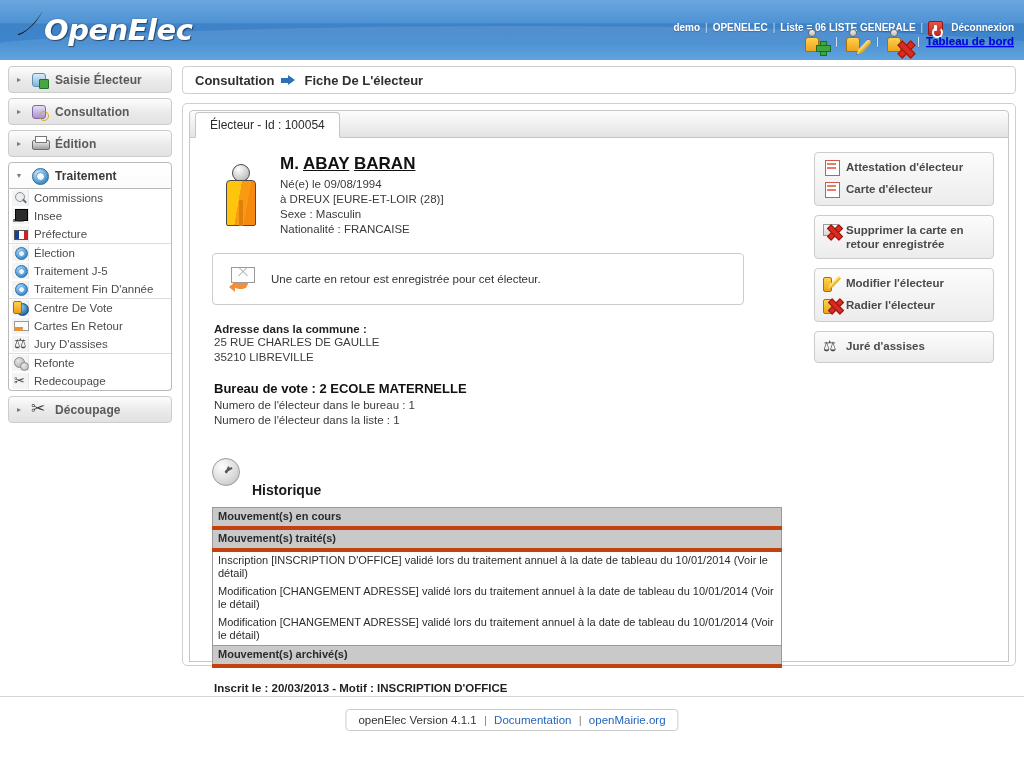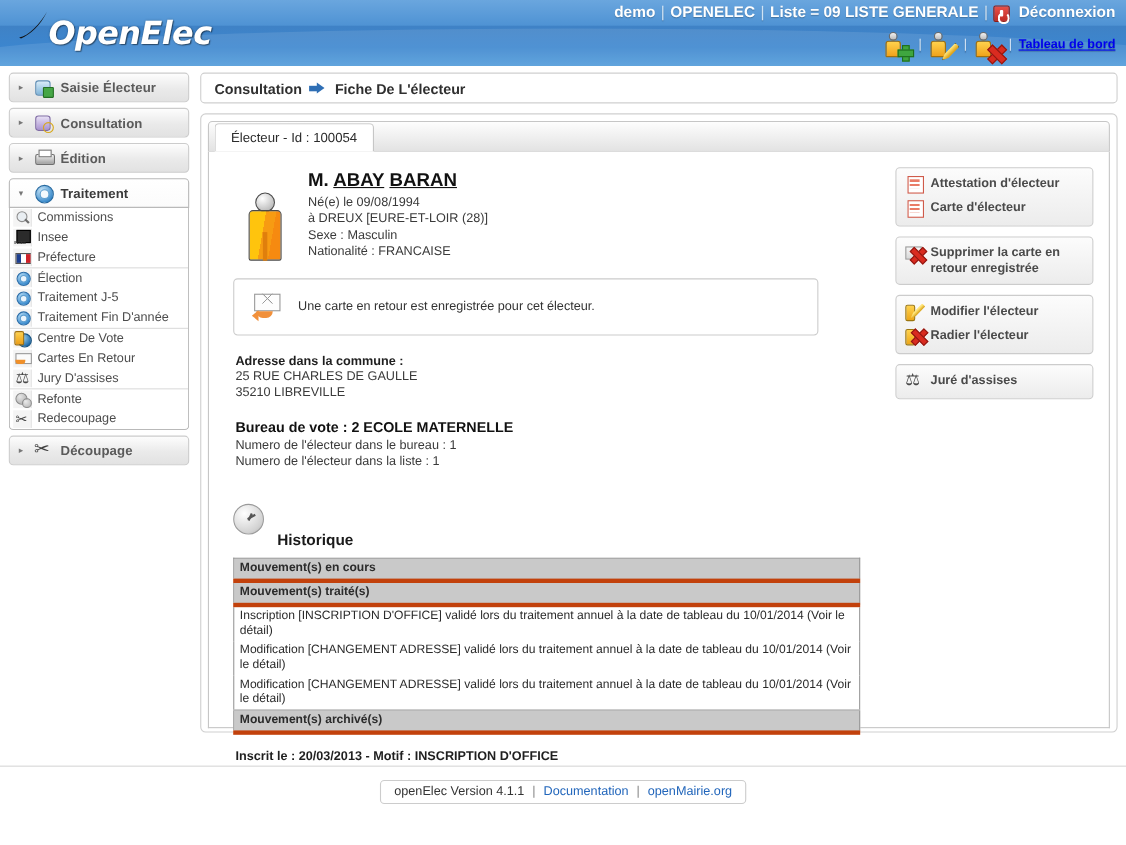--- a/index.html
+++ b/index.html
@@ -37,23 +37,23 @@
     position: relative; top: -6px;
   }
   #logo-text {
     font-family: "DejaVu Sans", sans-serif;
     font-size: 29px; font-weight: bold; font-style: italic;
     color: #ffffff;
     letter-spacing: -0.5px;
     text-shadow: 1px 1px 1px rgba(0,0,0,0.45), 0 0 2px rgba(0,0,0,0.3);
   }
   #topbar-links {
-    position: absolute; right: 10px; top: 2px;
-    color: #ffffff; font-size: 14px; font-weight: bold;
-    display: flex; align-items: flex-start; gap: 5px;
+    position: absolute; right: 10px; top: 18px;
+    color: #ffffff; font-size: 10px; font-weight: bold;
+    display: flex; align-items: flex-end; gap: 5px;
     text-shadow: 0 1px 1px rgba(0,0,0,0.25);
   }
   #topbar-links .sep { color: #cfe3f5; font-weight: normal; }
   #topbar-links a { color: #ffffff; text-decoration: none; }
   .power-icon {
     display: inline-block; width: 15px; height: 15px;
     background: linear-gradient(to bottom,#e8514a,#c02a22);
     border: 1px solid #8d1a14; border-radius: 2px;
     position: relative; top: 3px; margin-right: 3px;
   }
@@ -345,21 +345,21 @@
   }
   #tabbody {
     border: 1px solid #c6c6c6; border-top: none;
     background: #ffffff;
     height: 524px;
     position: relative;
     padding: 14px 16px;
   }
 
   
-  #identity { display: flex; align-items: flex-end; margin-left: 14px; }
+  #identity { display: flex; align-items: center; margin-left: 14px; }
   #avatar { width: 42px; height: 62px; position: relative; margin-right: 18px; }
   #avatar .av-head {
     position:absolute; left:12px; top:0; width:18px; height:18px;
     border-radius:50%;
     background: radial-gradient(circle at 35% 28%, #ffffff, #bdbdbd 75%);
     border:1.5px solid #4a4a4a;
   }
   #avatar .av-body {
     position:absolute; left:6px; top:16px; width:30px; height:46px;
     background: linear-gradient(100deg,#ffc40d 0 42%,#f79b12 42% 68%,#f68a10 68% 100%);
@@ -568,21 +568,21 @@
       <path d="M4 32 C14 30, 26 18, 34 4 C26 20, 16 28, 6 33 Z" fill="#111"></path>
     </svg>
     <span id="logo-text">OpenElec</span>
   </div>
 
   <div id="topbar-links">
     <span>demo</span>
     <span class="sep">|</span>
     <a href="#">OPENELEC</a>
     <span class="sep">|</span>
-    <a href="#">Liste = 09 LISTE GENERALE</a>
+    <a href="#">Liste = 06 LISTE GENERALE</a>
     <span class="sep">|</span>
     <span class="power-icon"></span>
     <a href="#">Déconnexion</a>
   </div>
 
   <div id="topbar-actions">
     <span class="person-badge">
       <span class="pb-head"></span>
         <span class="pb-body"></span>
         <span class="badge-plus"></span>

